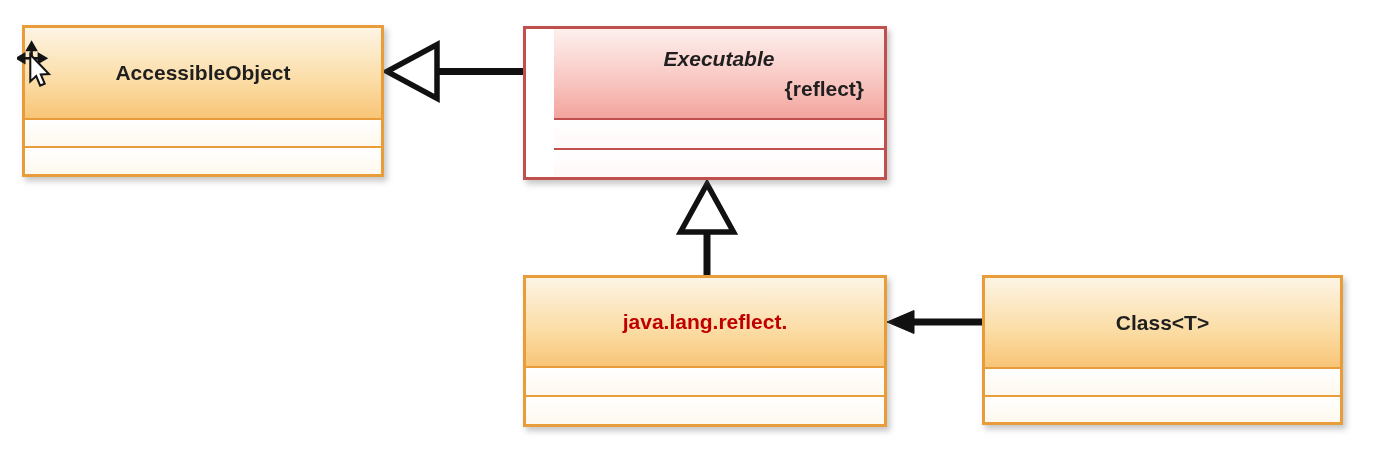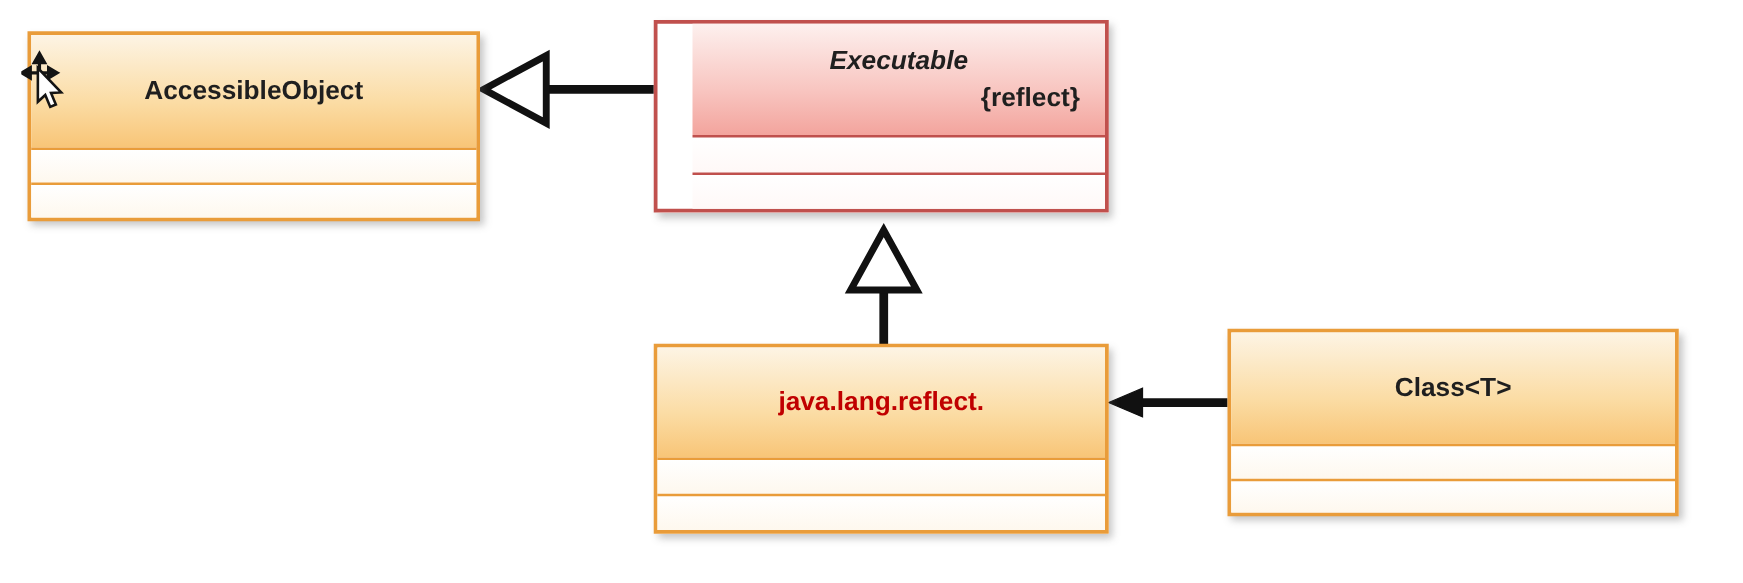--- a/index.html
+++ b/index.html
@@ -108,42 +108,42 @@
   </svg>
 
   <div class="uml-class orange" style="left:22px; top:25px; width:362px; height:152px;">
     <div class="uml-header" style="height:90px; flex:0 0 auto;">
       <div>AccessibleObject</div>
     </div>
     <div class="uml-compartment"></div>
     <div class="uml-compartment"></div>
   </div>
 
-  <div class="uml-class red" style="left:523px; top:16px; width:364px; height:154px;padding-left:28px;">
+  <div class="uml-class red" style="left:523px; top:26px; width:364px; height:154px;padding-left:28px;">
     <div class="uml-header" style="height:89px; flex:0 0 auto;">
       <div class="header-block">
         <div class="line-name-italic">Executable</div>
         <div class="line-stereo">{reflect}</div>
       </div>
     </div>
     <div class="uml-compartment"></div>
     <div class="uml-compartment"></div>
   </div>
 
   <div class="uml-class orange" style="left:523px; top:275px; width:364px; height:152px;">
     <div class="uml-header" style="height:88px; flex:0 0 auto;">
       <div class="header-block">
         <div class="line-pkg">java.lang.reflect.</div>
       </div>
     </div>
     <div class="uml-compartment"></div>
     <div class="uml-compartment"></div>
   </div>
 
-  <div class="uml-class orange" style="left:982px; top:263px; width:361px; height:150px;">
+  <div class="uml-class orange" style="left:982px; top:275px; width:361px; height:150px;">
     <div class="uml-header" style="height:89px; flex:0 0 auto;">
       <div>Class&lt;T&gt;</div>
     </div>
     <div class="uml-compartment"></div>
     <div class="uml-compartment"></div>
   </div>
 
   <div class="cursor-wrap">
     <svg viewBox="0 0 32 42" width="42" height="54" xmlns="http://www.w3.org/2000/svg">
 

